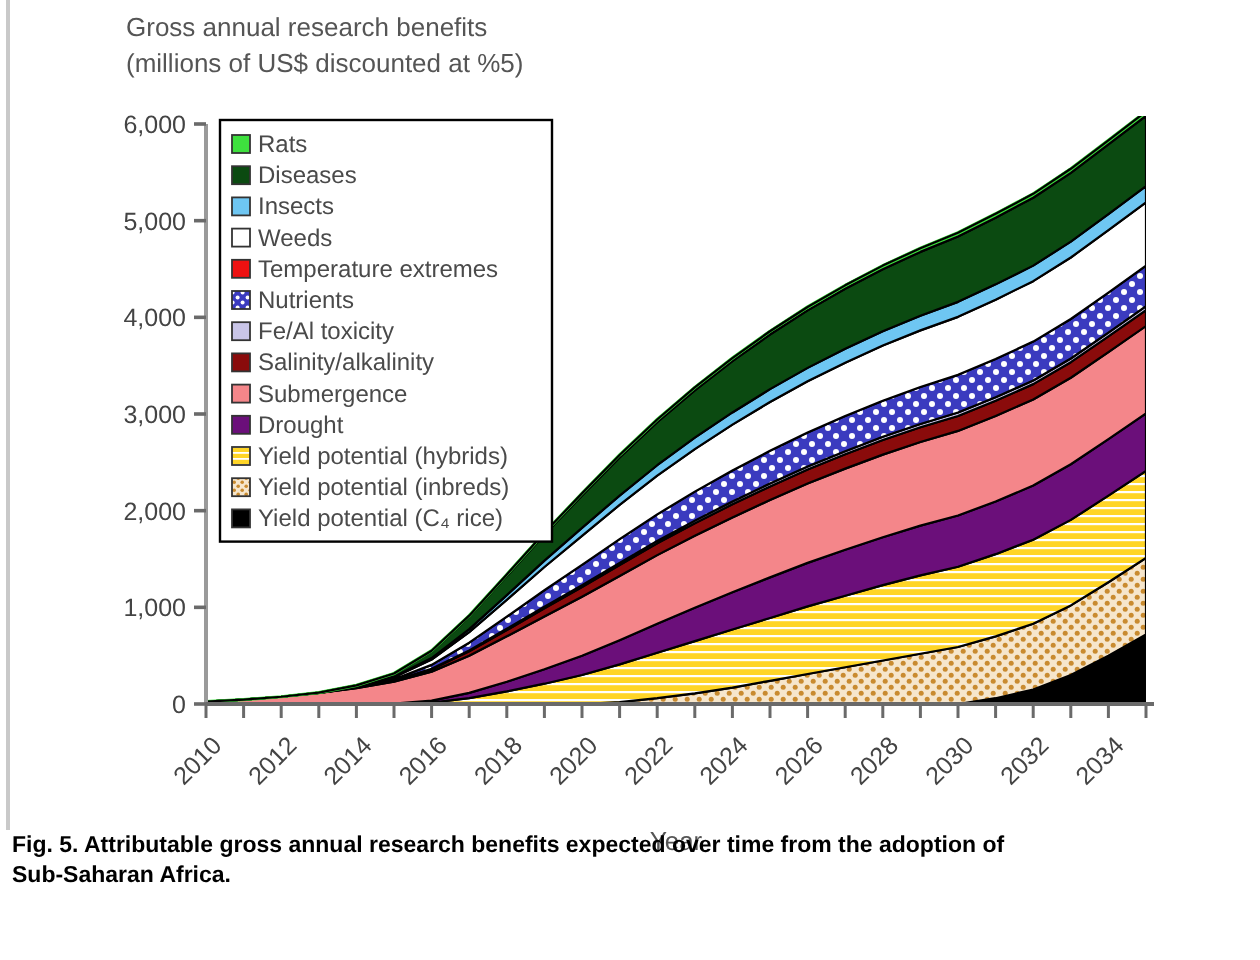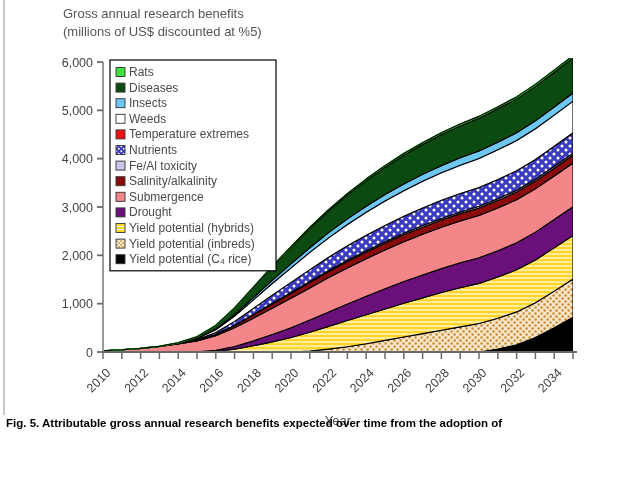--- a/index.html
+++ b/index.html
@@ -193,13 +193,14 @@
       </g>
       <g>
         <rect x="116" y="254.7" width="9" height="9" fill="#000000" stroke="#333333" stroke-width="0.9"></rect>
         <text x="129" y="263.2" class="legend-text">Yield potential (C₄ rice)</text>
       </g>
     </g>
 </svg>
 
 <div class="caption-wrap">
   <div>Fig. 5. Attributable gross annual research benefits expected over time from the adoption of</div>
+  <div>Sub-Saharan Africa.</div>
 </div>
 
 </body></html>

